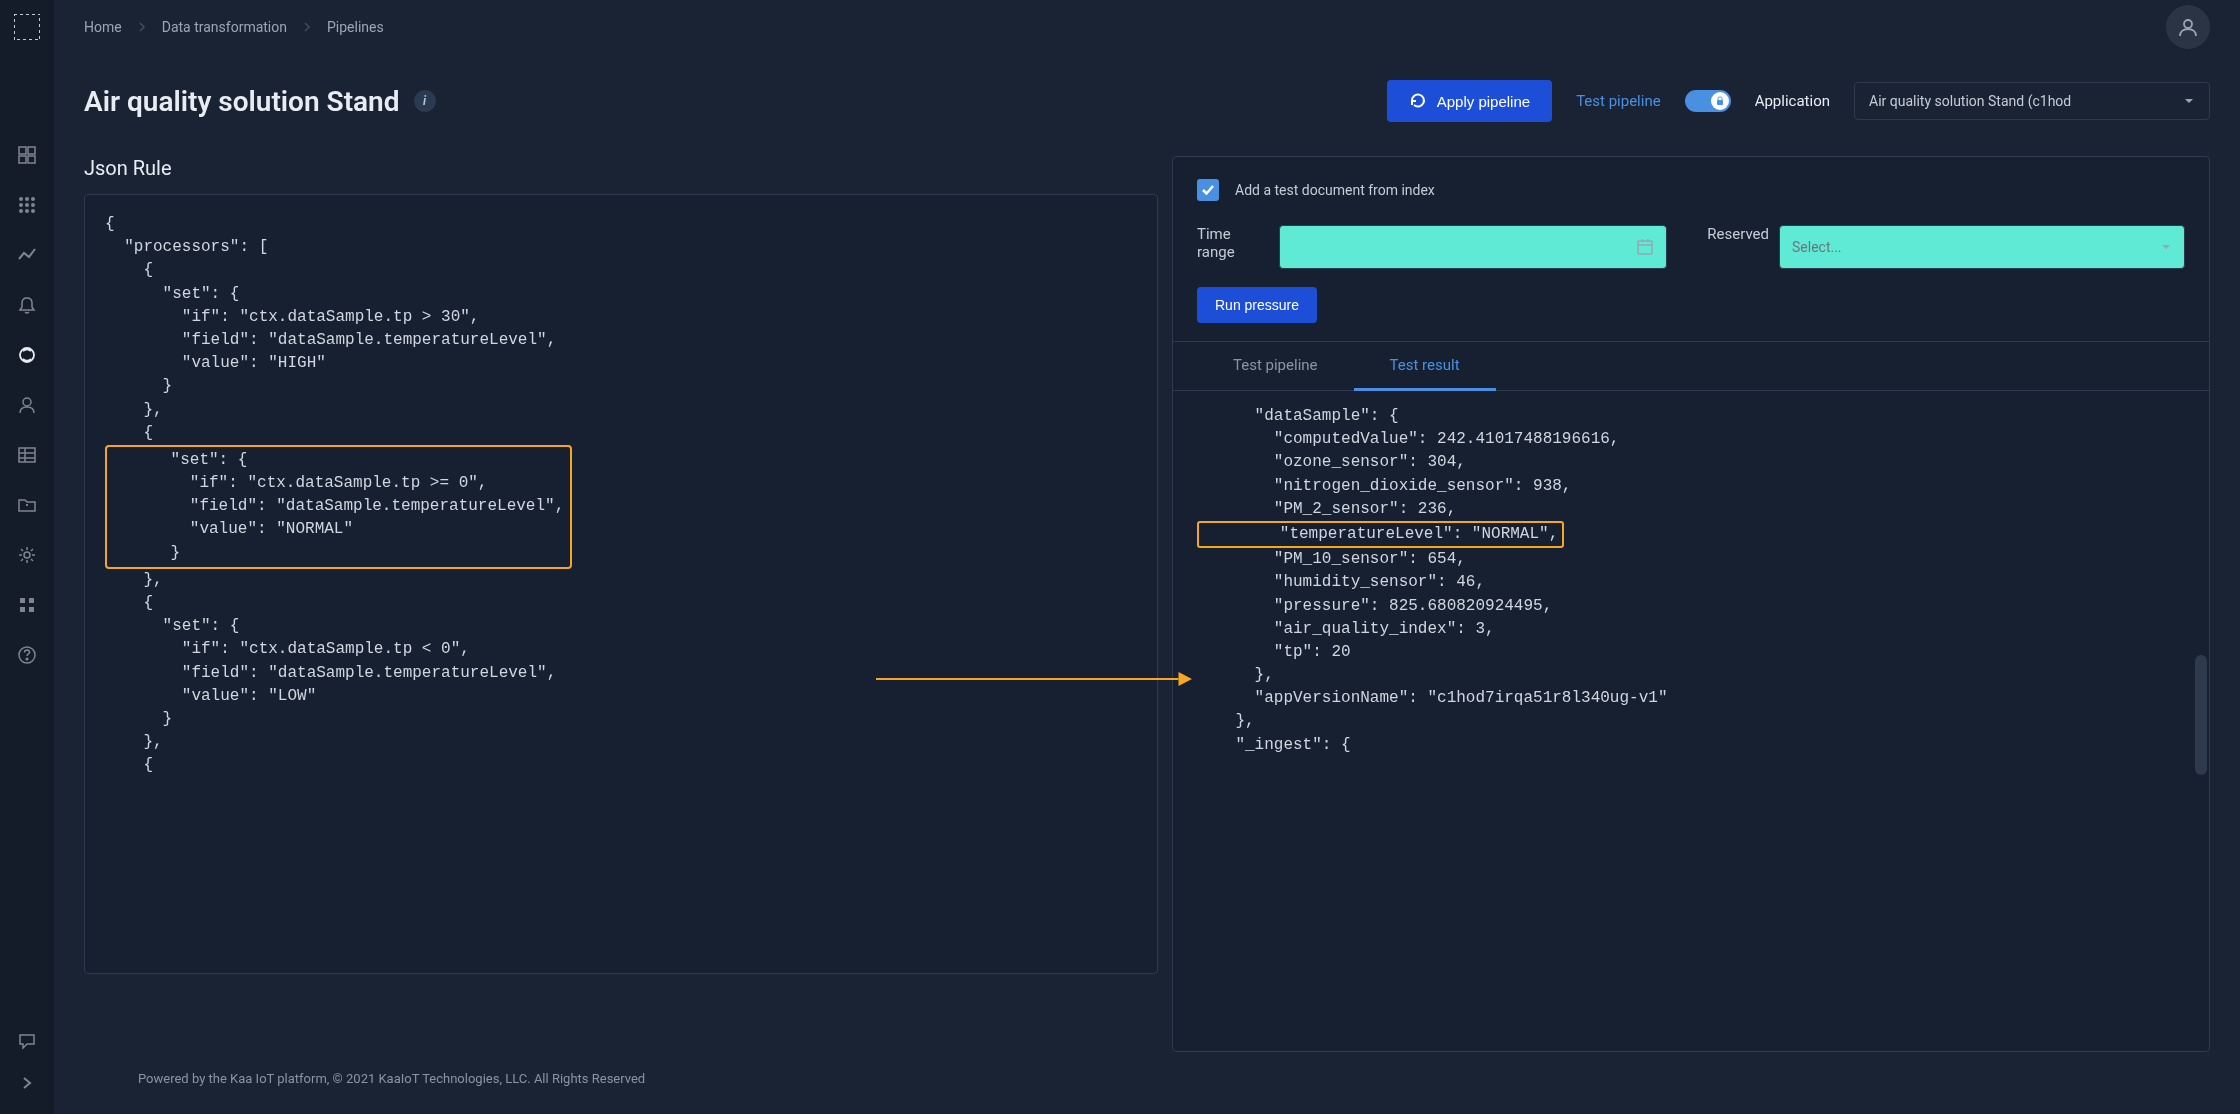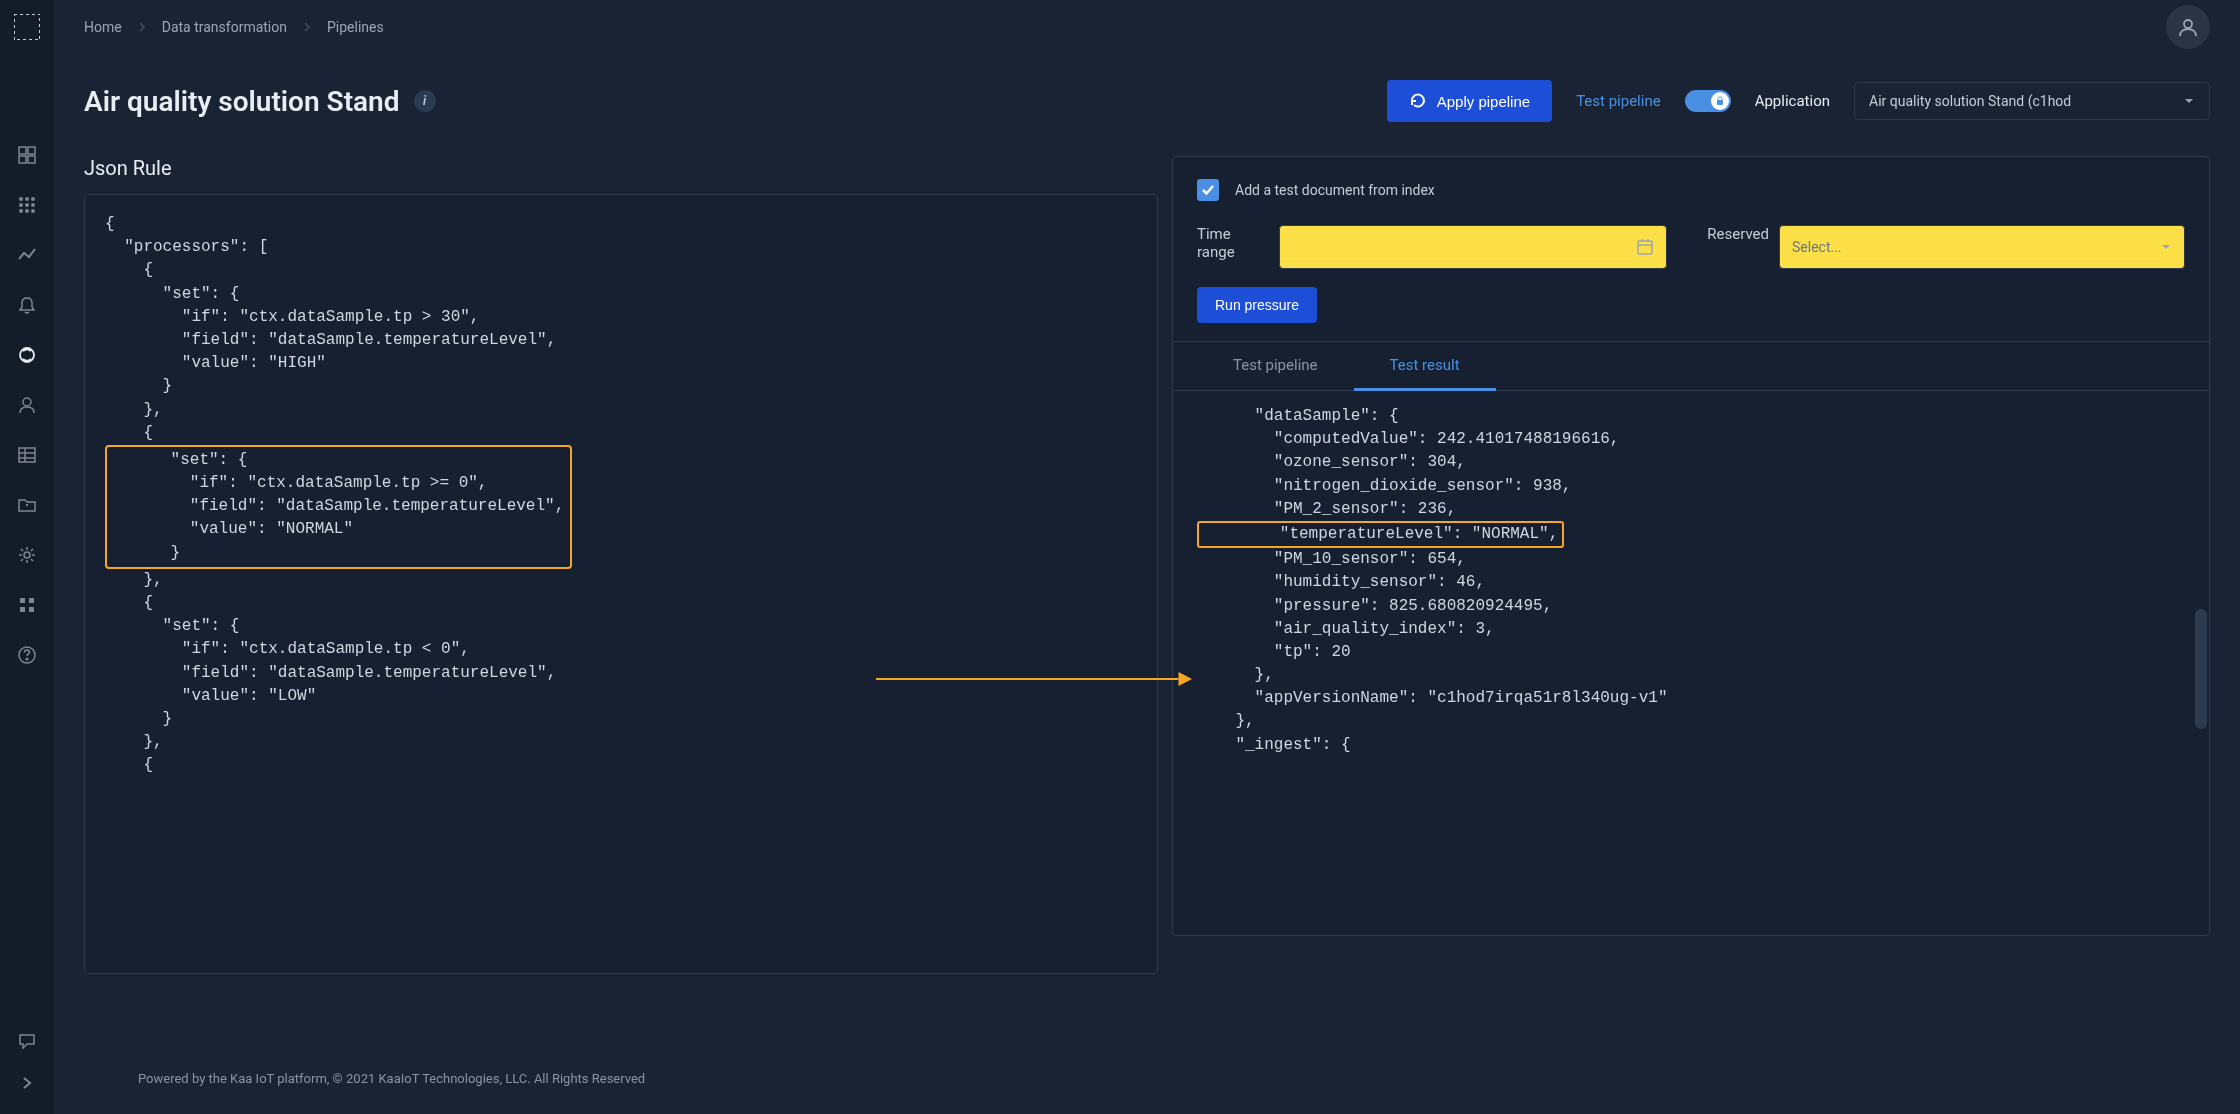--- a/index.html
+++ b/index.html
@@ -80,32 +80,32 @@
   height: 780px; padding: 18px 20px; overflow: auto; position: relative;
 }
 .code-box pre {
   font-family: 'SFMono-Regular', Consolas, 'Liberation Mono', Menlo, monospace;
   font-size: 16px; line-height: 1.45; color: #cfd6df; white-space: pre;
 }
 .hl-box {
   border: 2px solid #f5a623; border-radius: 4px;
   padding: 2px 6px; display: inline-block;
 }
-.right-panel { flex: 1; background: #172030; border: 1px solid #2e3a4d; border-radius: 4px; height: 780px; display: flex; flex-direction: column; }
+.right-panel { flex: 1; background: #172030; border: 1px solid #2e3a4d; border-radius: 4px; height: 896px; display: flex; flex-direction: column; }
 .right-top { padding: 22px 24px 18px; border-bottom: 1px solid #2e3a4d; }
 .checkbox-row { display: flex; align-items: center; gap: 16px; margin-bottom: 24px; }
 .checkbox {
   width: 22px; height: 22px; border: 2px solid #4a90e2; border-radius: 3px;
   background: #4a90e2; display: flex; align-items: center; justify-content: center; cursor: pointer;
 }
 .form-row { display: flex; gap: 40px; margin-bottom: 18px; }
 .form-col { display: flex; flex-direction: row; gap: 10px; }
 .form-label { color: #c5ccd6; font-size: 15px; }
 .input {
-  background: #fde047; border: 1px solid #2e3a4d; color: #c5ccd6;
+  background: #5eead4; border: 1px solid #2e3a4d; color: #c5ccd6;
   height: 44px; padding: 0 12px; border-radius: 4px;
   display: flex; align-items: center; justify-content: space-between;
 }
 .input.time { width: 406px; }
 .input.endpoint { width: 406px; display: flex; align-items: center; justify-content: space-between; cursor: pointer; }
 .placeholder { color: #6b7683; }
 .tabs-row { display: flex; padding: 0 24px; border-bottom: 1px solid #2e3a4d; }
 .tab { padding: 14px 36px; color: #8994a3; cursor: pointer; font-size: 15px; }
 .tab.active { color: #4a90e2; border-bottom: 3px solid #4a90e2; margin-bottom: -1px; }
 .result-box { flex: 1; overflow: auto; padding: 14px 24px; position: relative; }

